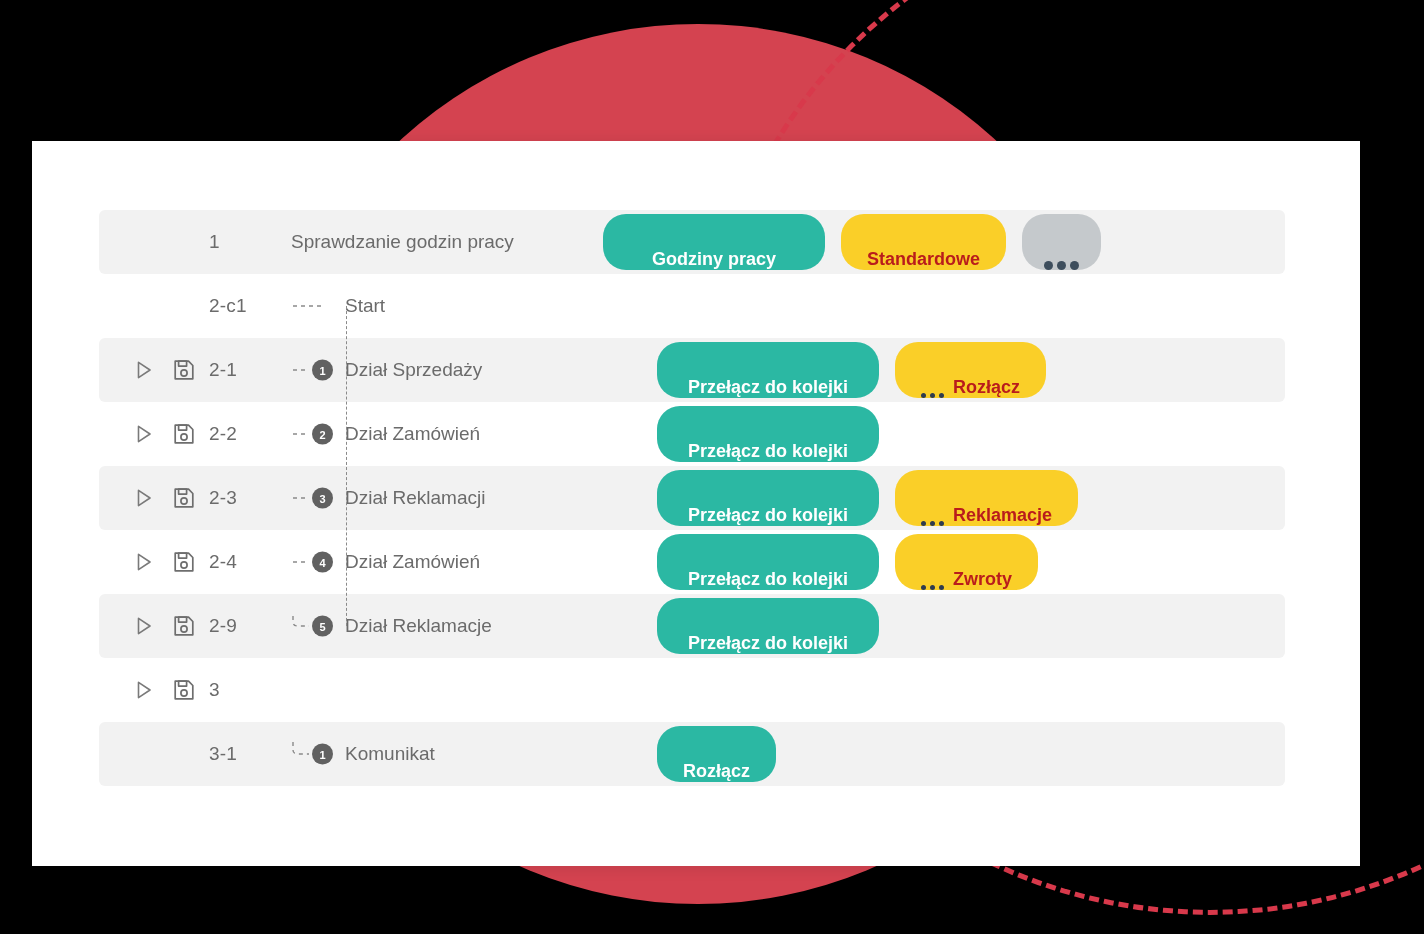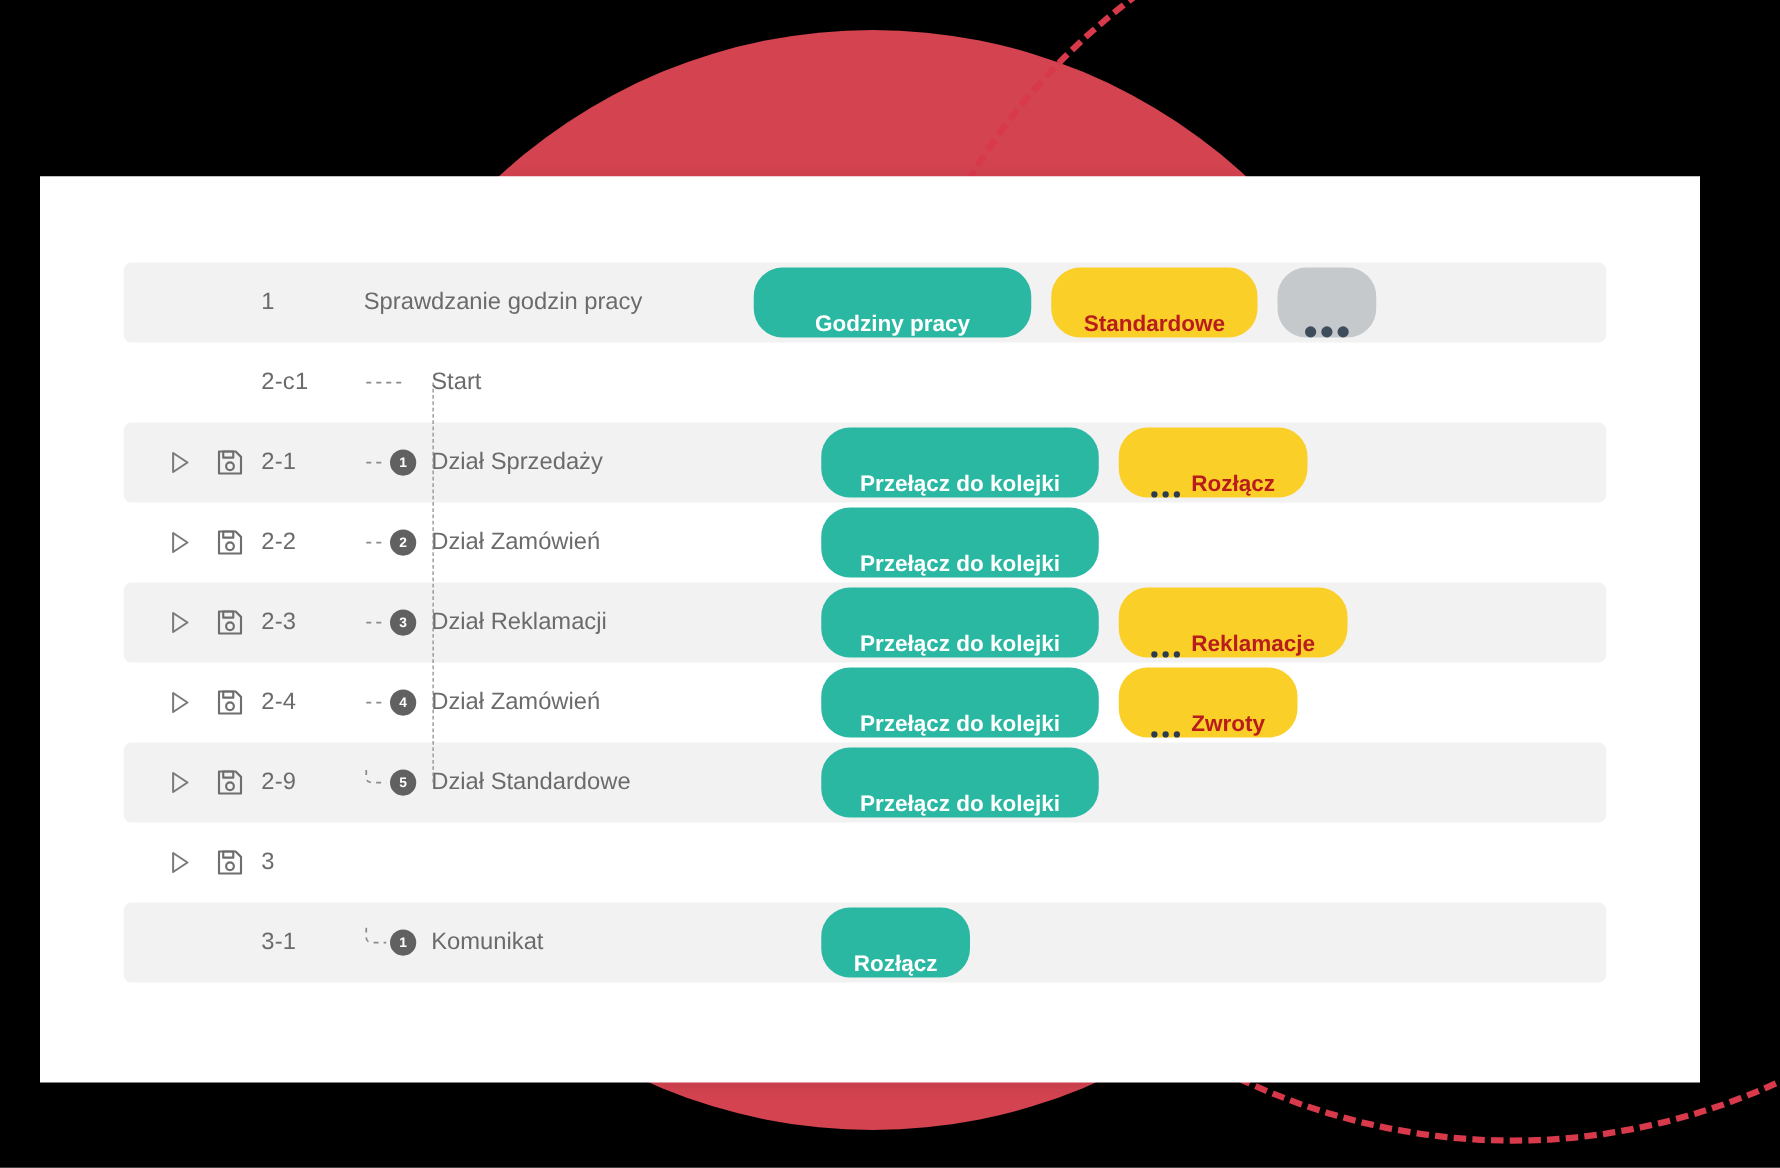--- a/index.html
+++ b/index.html
@@ -402,21 +402,21 @@
             </span>
           </div>
           <div class="cell-id">2-9</div>
           <div class="cell-name indent">
             <span class="connector">
               <svg width="52" height="24" viewBox="0 0 52 24">
                 <path d="M2 2 V8 Q2 12 7 12 H18" stroke="#8A8A8A" stroke-width="1.4" stroke-dasharray="4 4" fill="none"></path>
               </svg>
             </span>
             <span class="step-badge">5</span>
-            <span>Dział Standardowe</span>
+            <span>Dział Reklamacje</span>
           </div>
           <div class="cell-pills">
             <span class="pill teal wide">
               <span>Przełącz do kolejki</span>
             </span>
           </div>
         </div>
         <div class="row">
           <div class="cell-actions">
             <span class="icon-btn">

